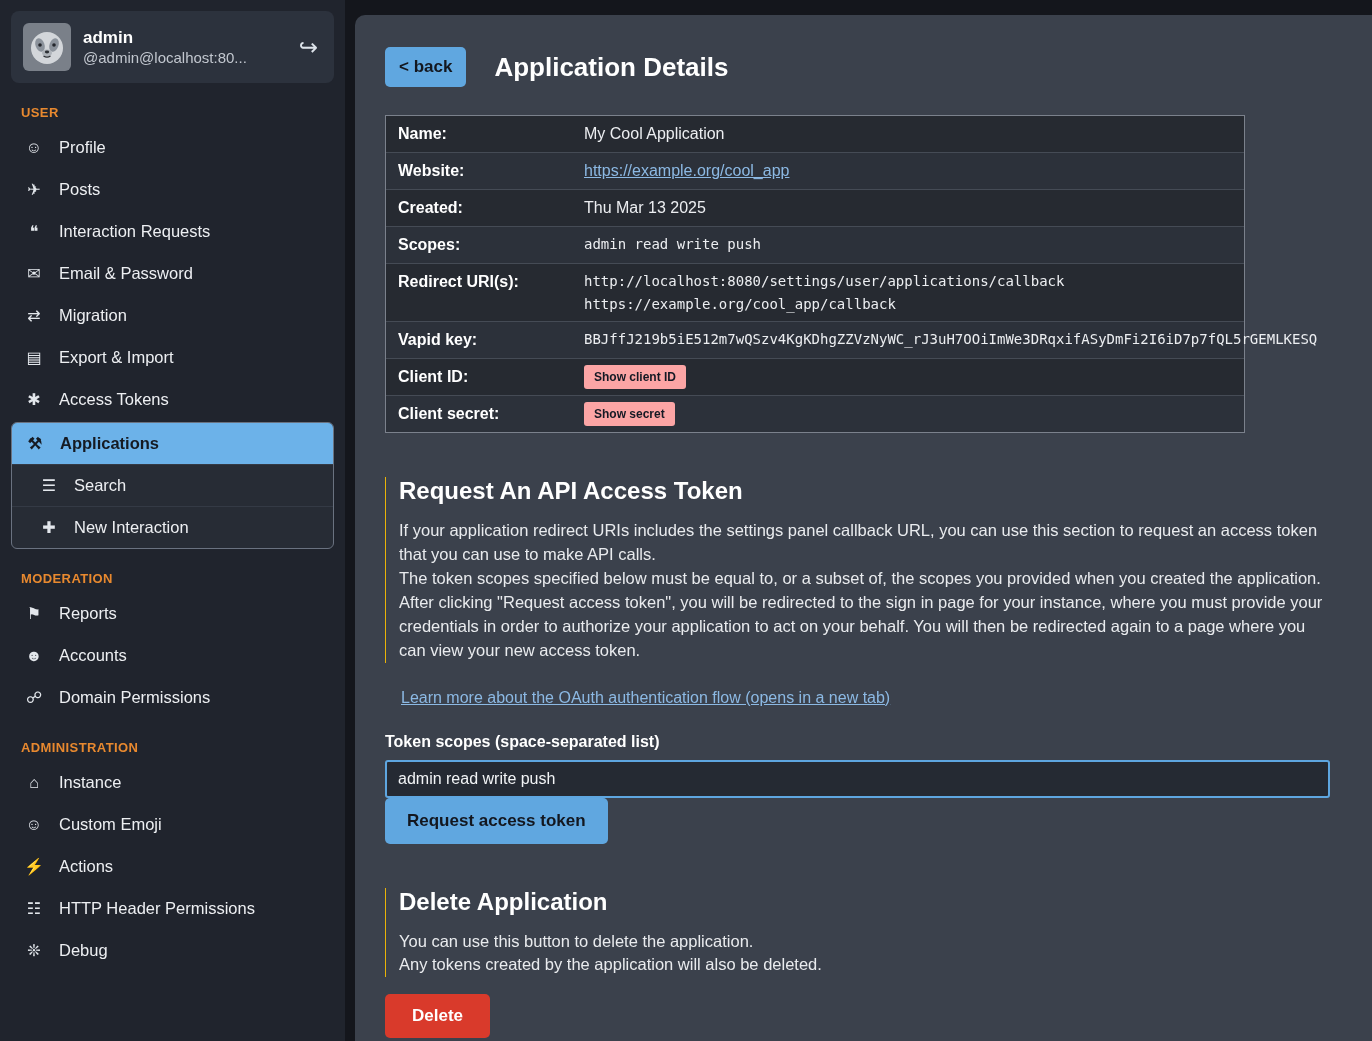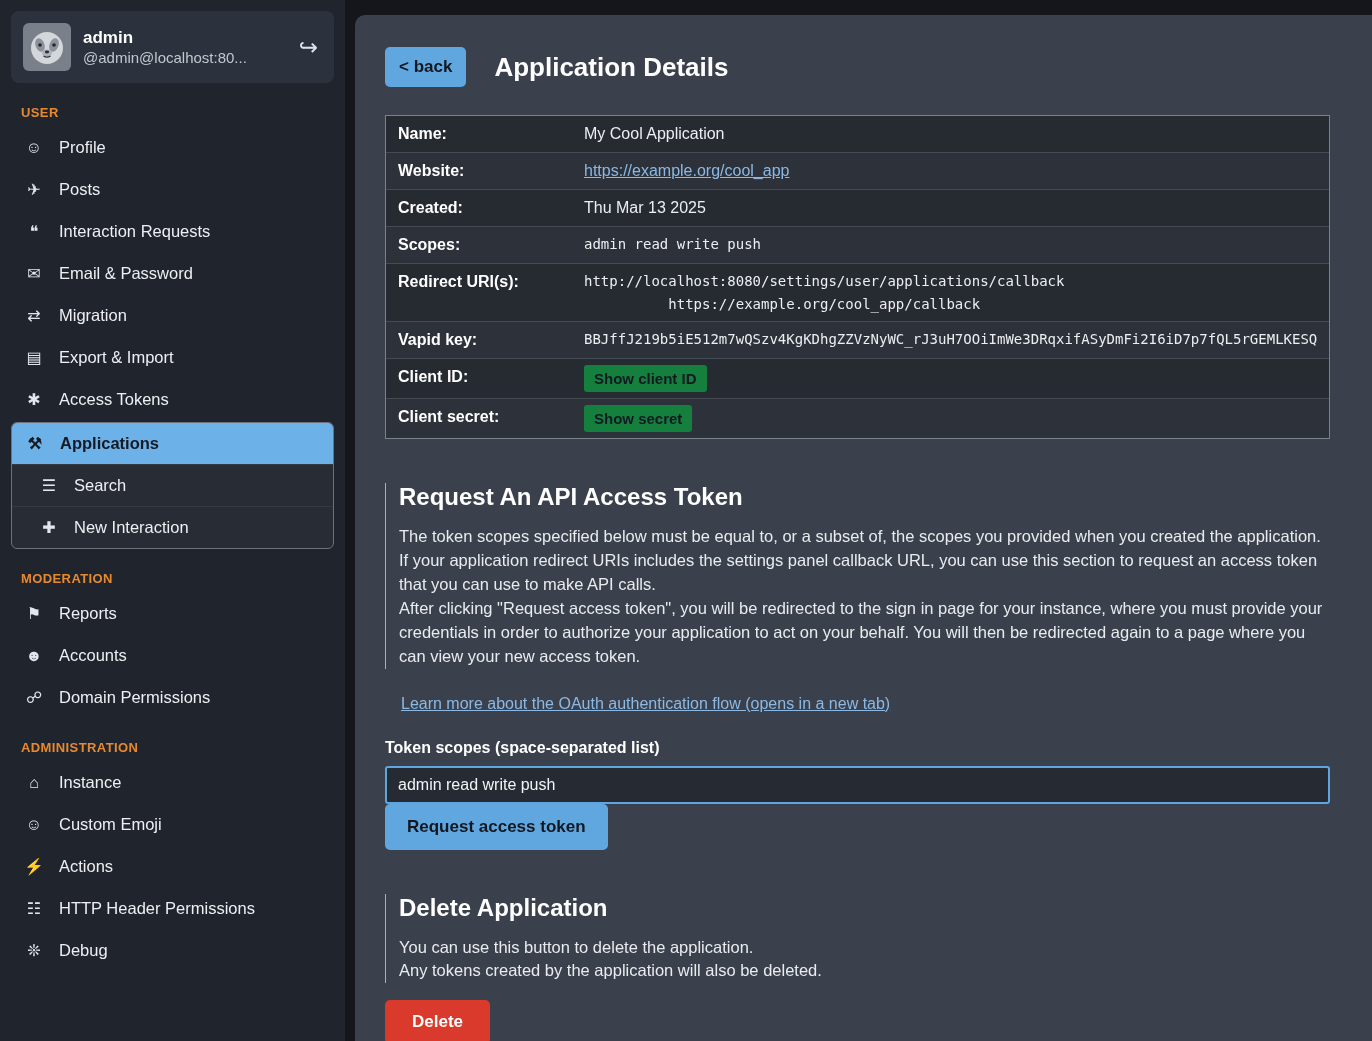--- a/index.html
+++ b/index.html
@@ -67,33 +67,33 @@
     overflow: hidden;
   }
   .page-header { display: flex; align-items: center; gap: 28px; margin-bottom: 28px; }
   .back-btn {
     background: #60a7e0; color: #13171f;
     font-weight: bold; font-size: 17px; font-family: inherit;
     padding: 10px 14px; border-radius: 5px; border: none; cursor: pointer;
   }
   .page-title { font-size: 26px; margin: 0; color: #ffffff; font-weight: bold; }
 
-  .details-table { width: 945px; border: 1px solid #7b818c; }
+  .details-table { width: 860px; border: 1px solid #7b818c; }
   .drow { display: flex; align-items: flex-start; border-bottom: 1px solid #454b55; }
   .drow:last-child { border-bottom: none; }
   .drow:nth-child(odd)  { background: #262a31; }
   .drow:nth-child(even) { background: #2c313a; }
   .dlabel { flex: 0 0 190px; padding: 9px 12px; font-weight: bold; color: #ffffff; font-size: 16px; }
   .dvalue { padding: 9px 8px; font-size: 16px; color: #eceef1; min-width: 0; }
   .mono { font-family: "DejaVu Sans Mono", monospace; font-size: 14px; }
-  .uri-stack { display: flex; flex-direction: column; gap: 7px; align-items: center; }
+  .uri-stack { display: flex; flex-direction: column; gap: 7px; }
   .dlink { color: #8cb9e4; text-decoration: underline; cursor: pointer; }
   .chip-btn {
-    background: #15803d; color: #141924;
-    font-weight: bold; font-size: 15px; font-family: inherit;
+    background: #fca5a5; color: #141924;
+    font-weight: bold; font-size: 12px; font-family: inherit;
     padding: 5px 10px; border-radius: 3px; border: none; cursor: pointer;
   }
   .drow .dvalue.btn-cell { padding: 6px 8px; }
 
   .info-section { margin-top: 44px; border-left: 1px solid #eab308; padding-left: 13px; max-width: 945px; }
   .info-section h2 { font-size: 24px; margin: 0 0 14px; color: #ffffff; font-weight: bold; }
   .info-section p { margin: 0; font-size: 16.5px; line-height: 1.45; color: #e9ebee; }
 
   .oauth-link {
     display: inline-block; margin: 26px 0 0 16px;
@@ -276,22 +276,22 @@
     <div class="drow">
       <span class="dlabel">Client secret:</span>
       <span class="dvalue btn-cell">
         <button class="chip-btn">Show secret</button>
       </span>
     </div>
   </div>
 
   <section class="info-section">
     <h2>Request An API Access Token</h2>
+    <p>If your application redirect URIs includes the settings panel callback URL, you can use this section to request an access token that you can use to make API calls.</p>
     <p>The token scopes specified below must be equal to, or a subset of, the scopes you provided when you created the application.</p>
-    <p>If your application redirect URIs includes the settings panel callback URL, you can use this section to request an access token that you can use to make API calls.</p>
     <p>After clicking "Request access token", you will be redirected to the sign in page for your instance, where you must provide your credentials in order to authorize your application to act on your behalf. You will then be redirected again to a page where you can view your new access token.</p>
   </section>
 
   <a class="oauth-link">Learn more about the OAuth authentication flow (opens in a new tab)</a>
 
   <div class="field-label">Token scopes (space-separated list)</div>
   <input class="scopes-input" type="text" value="admin read write push" style="">
 
   <button class="request-btn">Request access token</button>
 

